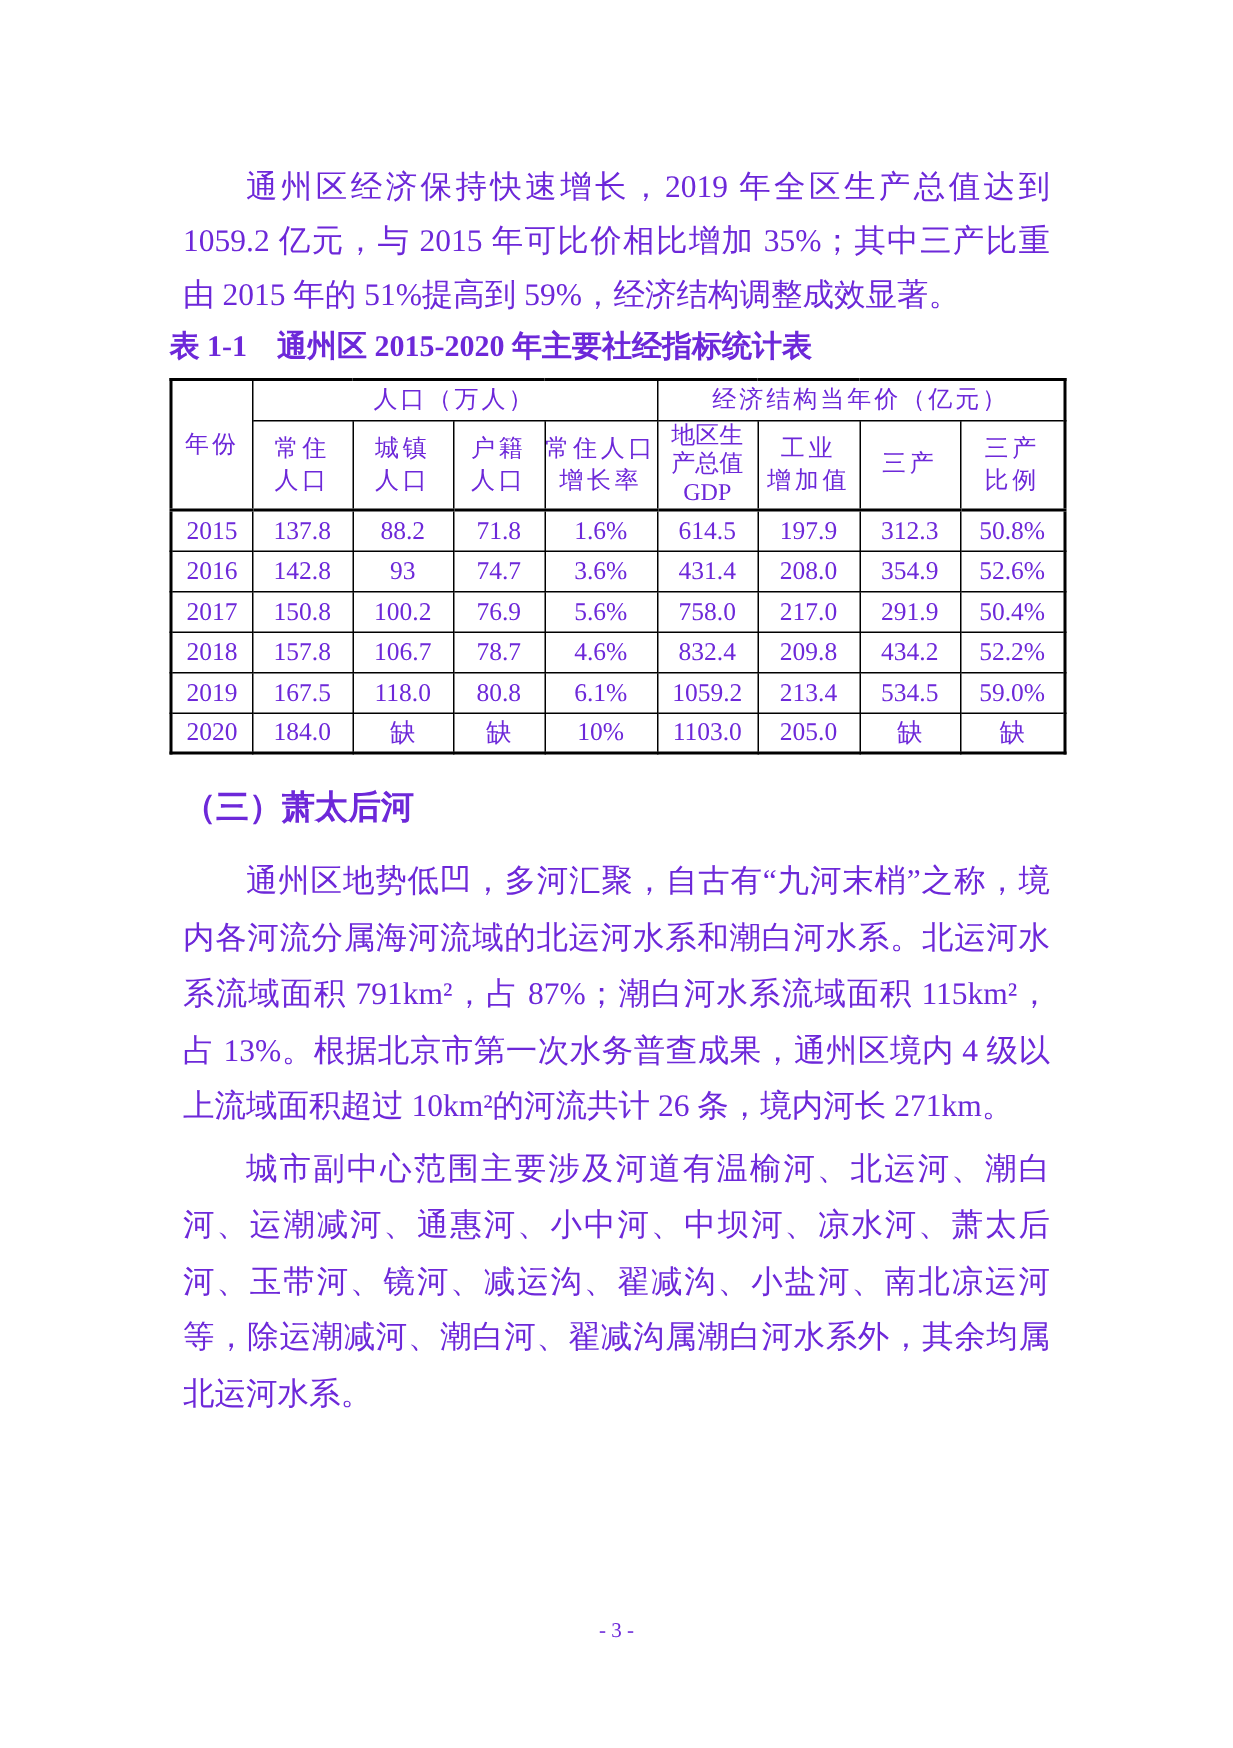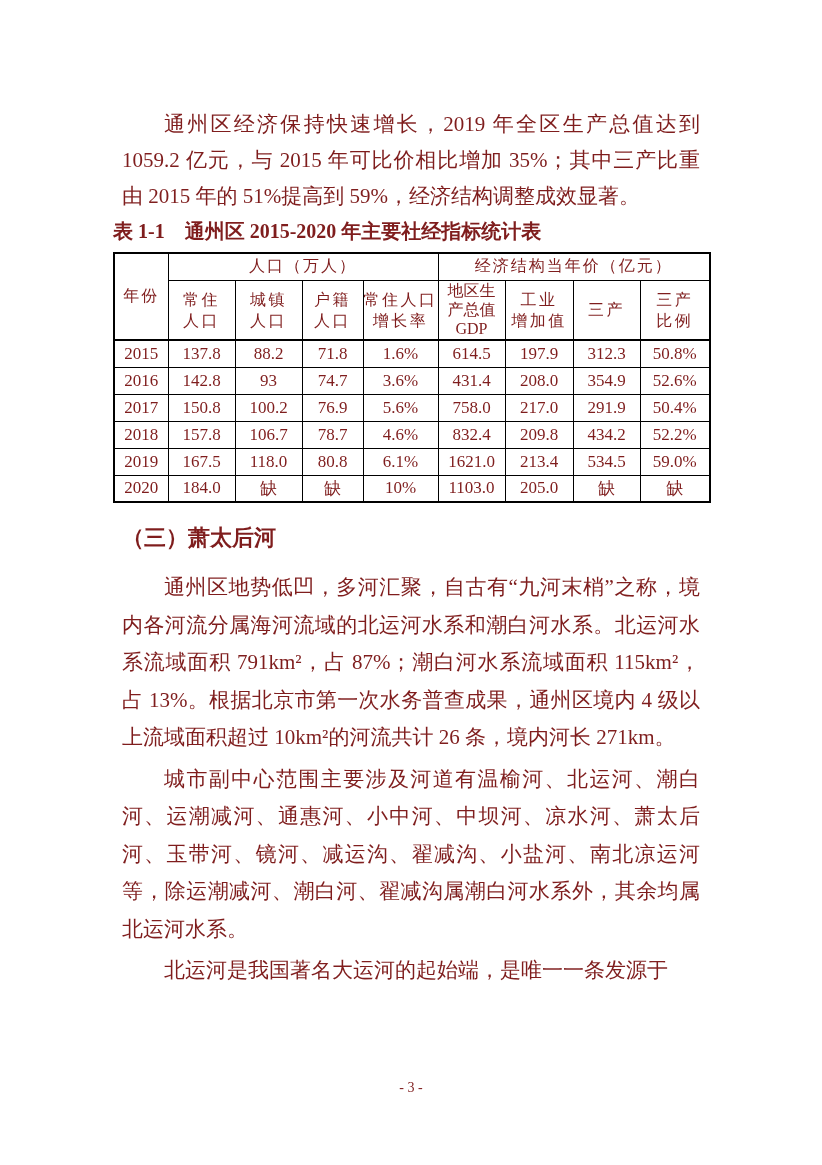--- a/index.html
+++ b/index.html
@@ -5,21 +5,21 @@
   html, body {
     margin: 0;
     padding: 0;
     background: #ffffff;
   }
   .page {
     position: relative;
     width: 822px;
     height: 1165px;
     background: #ffffff;
-    color: #7f1d1d;
+    color: #6d28d9;
     font-family: "Liberation Serif", "DejaVu Serif", serif;
     overflow: hidden;
   }
   .content {
     width: 596px;
     margin: 0 auto;
     padding-top: 106px;
   }
   .para {
     width: 578px;
@@ -199,21 +199,21 @@
           <td>209.8</td>
           <td>434.2</td>
           <td>52.2%</td>
         </tr>
         <tr>
           <td>2019</td>
           <td>167.5</td>
           <td>118.0</td>
           <td>80.8</td>
           <td>6.1%</td>
-          <td>1621.0</td>
+          <td>1059.2</td>
           <td>213.4</td>
           <td>534.5</td>
           <td>59.0%</td>
         </tr>
         <tr>
           <td>2020</td>
           <td>184.0</td>
           <td>缺</td>
           <td>缺</td>
           <td>10%</td>
@@ -224,18 +224,17 @@
         </tr>
       </tbody>
     </table>
 
     <div class="section-heading">（三）萧太后河</div>
 
     <p class="para body2">通州区地势低凹，多河汇聚，自古有“九河末梢”之称，境内各河流分属海河流域的北运河水系和潮白河水系。北运河水系流域面积 791km²，占 87%；潮白河水系流域面积 115km²，占 13%。根据北京市第一次水务普查成果，通州区境内 4 级以上流域面积超过 10km²的河流共计 26 条，境内河长 271km。</p>
 
     <p class="para body2">城市副中心范围主要涉及河道有温榆河、北运河、潮白河、运潮减河、通惠河、小中河、中坝河、凉水河、萧太后河、玉带河、镜河、减运沟、翟减沟、小盐河、南北凉运河等，除运潮减河、潮白河、翟减沟属潮白河水系外，其余均属北运河水系。</p>
 
-    <p class="para body2">北运河是我国著名大运河的起始端，是唯一一条发源于</p>
 
   </div>
 
   <div class="page-number">- 3 -</div>
 </div>
 
 </body></html>

